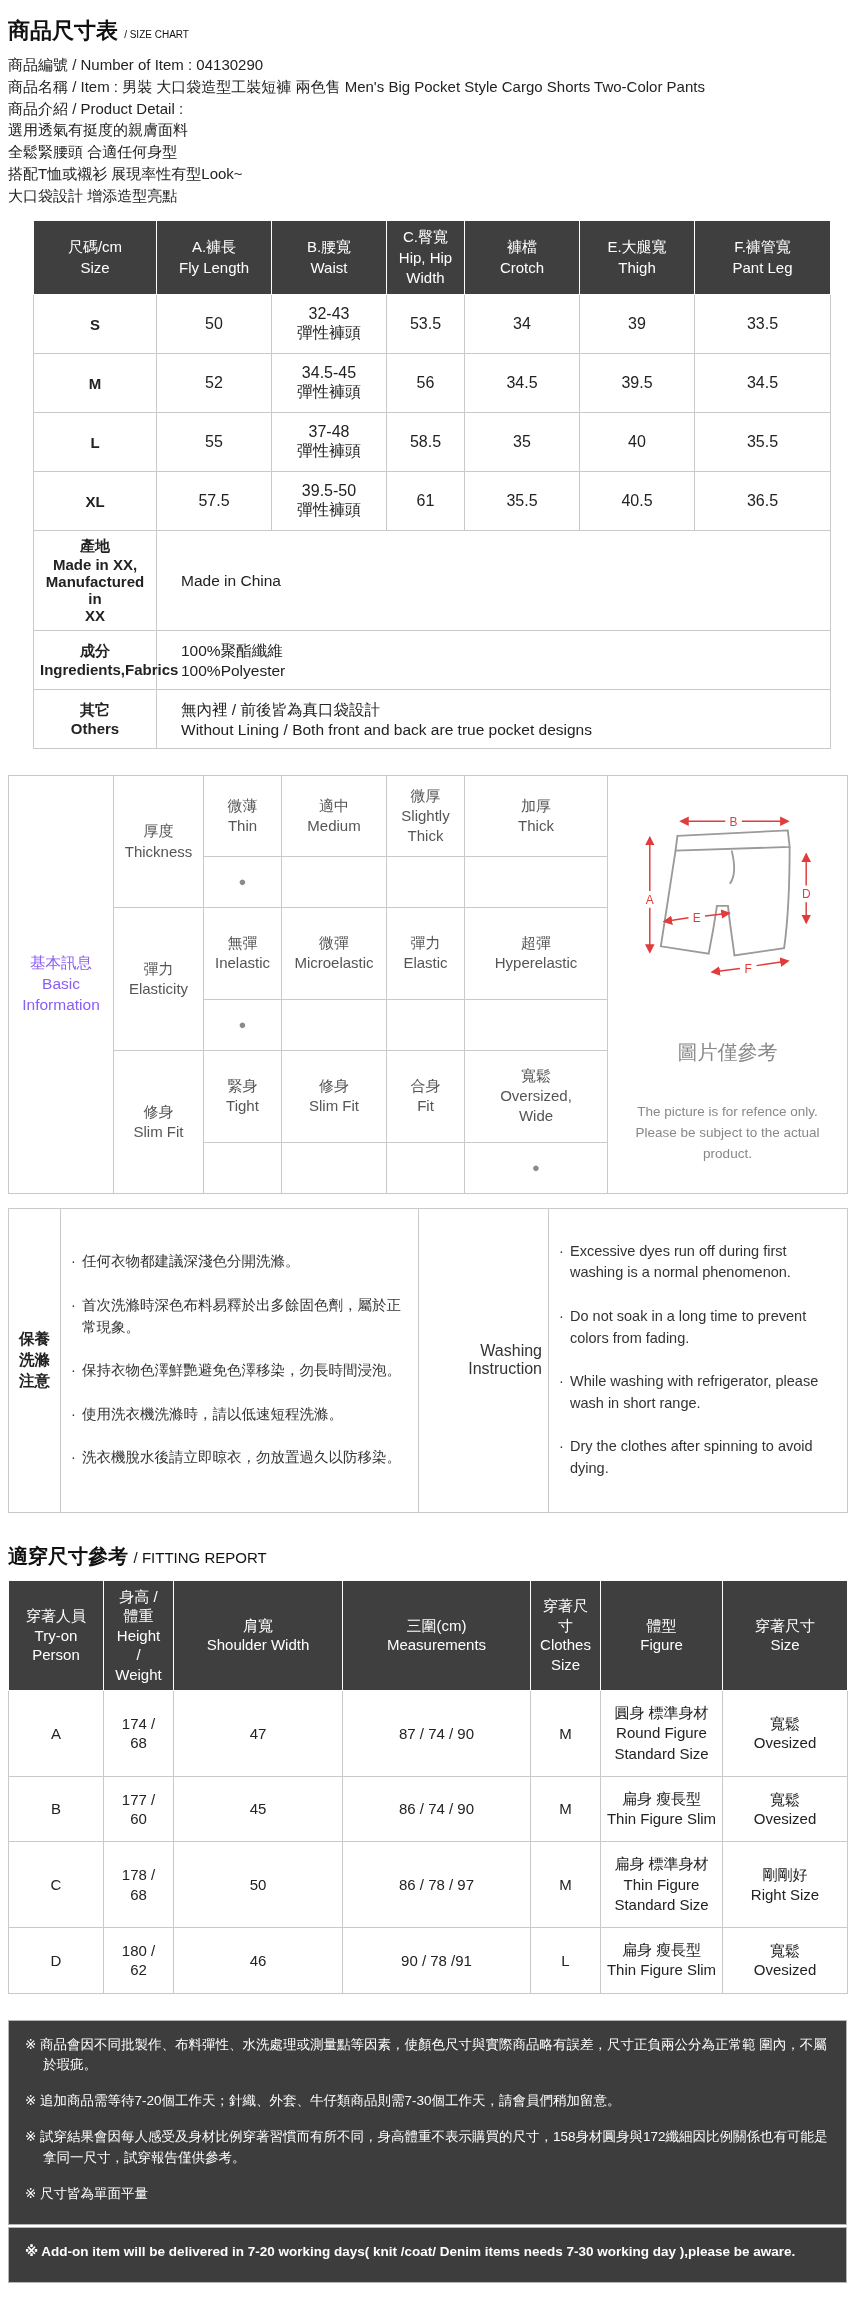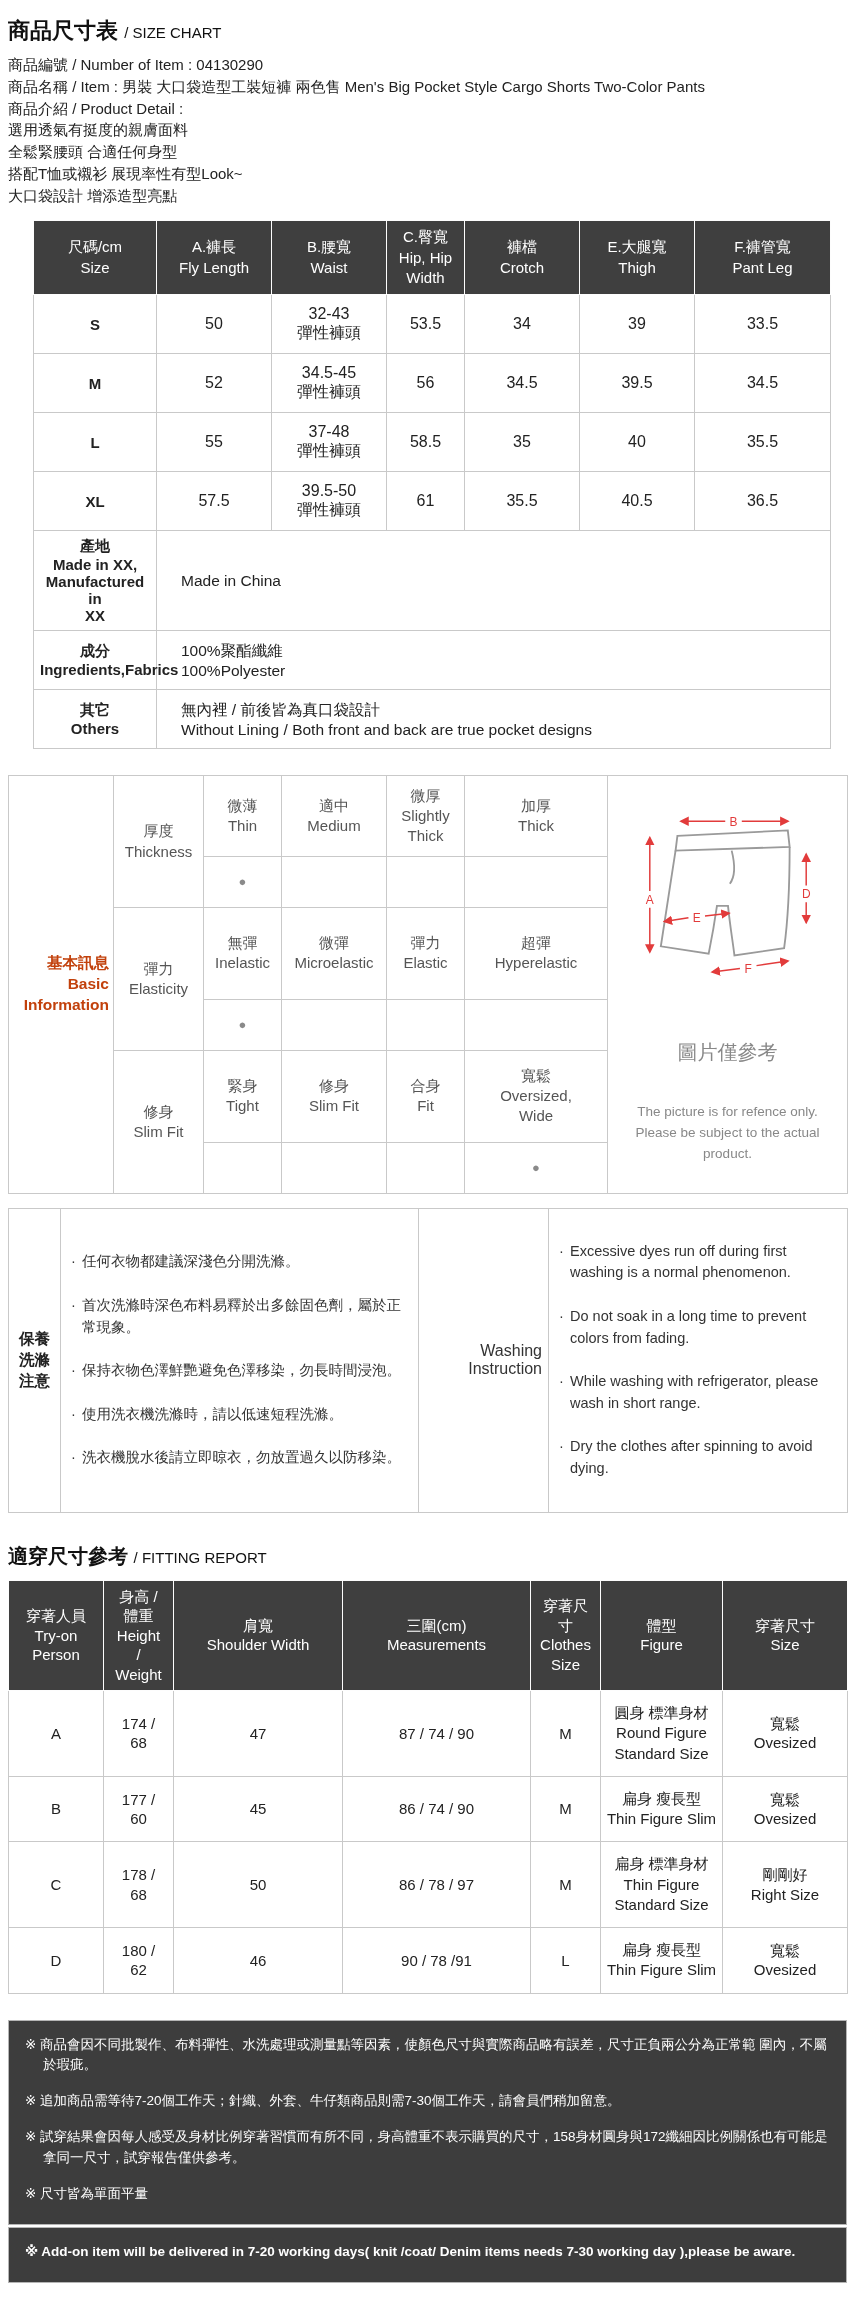--- a/index.html
+++ b/index.html
@@ -1,40 +1,40 @@
 <!DOCTYPE html>
 <html><head>
 <meta charset="utf-8">
 <style>
   html,body{margin:0;padding:0;background:#fff;}
   body{width:855px;font-family:"Liberation Sans","DejaVu Sans",sans-serif;color:#222;}
   .page{padding:12px 8px 24px 8px;}
 
   
   .title{font-size:22px;font-weight:bold;margin:4px 0 8px 0;color:#111;}
-  .title .en{font-size:15px;font-weight:normal;}
+  .title .en{font-size:10px;font-weight:normal;}
   .meta-line{font-size:15px;line-height:1.45;color:#222;}
 
   
   table{border-collapse:collapse;}
   td,th{border:1px solid #c9c9c9;font-size:15px;text-align:center;white-space:pre-line;padding:6px;font-weight:normal;vertical-align:middle;}
   .dark{background:#3f3f3f;color:#fff;border-color:#fdfdfd;}
 
   
   .size-table{margin:14px 0 0 25px;width:797px;table-layout:fixed;}
   .size-table th{height:58px;line-height:1.35;}
   .size-table td{height:46px;font-size:16px;}
   .size-table td.lbl{font-weight:bold;font-size:15px;}
   .size-table td.val{text-align:left;padding-left:24px;font-size:15.5px;}
   .size-table tr.origin td{height:84px;}
 
   
   .basic-table{margin:26px 0 0 0;width:839px;table-layout:fixed;color:#555;}
   .basic-table td{padding:8px 4px;line-height:1.35;}
-  .bi-section{font-weight:bold;color:#c2410c;font-size:15.5px;text-align:right;}
+  .bi-section{font-weight:normal;color:#8b5cf6;font-size:15.5px;}
   .bi-attr{color:#555;}
   .bi-opt{height:64px;}
   .bi-dot{height:34px;color:#8a8a8a;font-size:13px;}
   .bi-diagram{vertical-align:middle;padding:10px;}
   .diagram-caption-zh{color:#888;font-size:20px;margin-top:14px;}
   .diagram-caption-en{color:#888;font-size:13.5px;line-height:1.55;margin-top:16px;}
 
   
   .wash-table{margin:14px 0 0 0;width:839px;table-layout:fixed;}
   .wash-label{font-weight:bold;font-size:15.5px;color:#222;}

